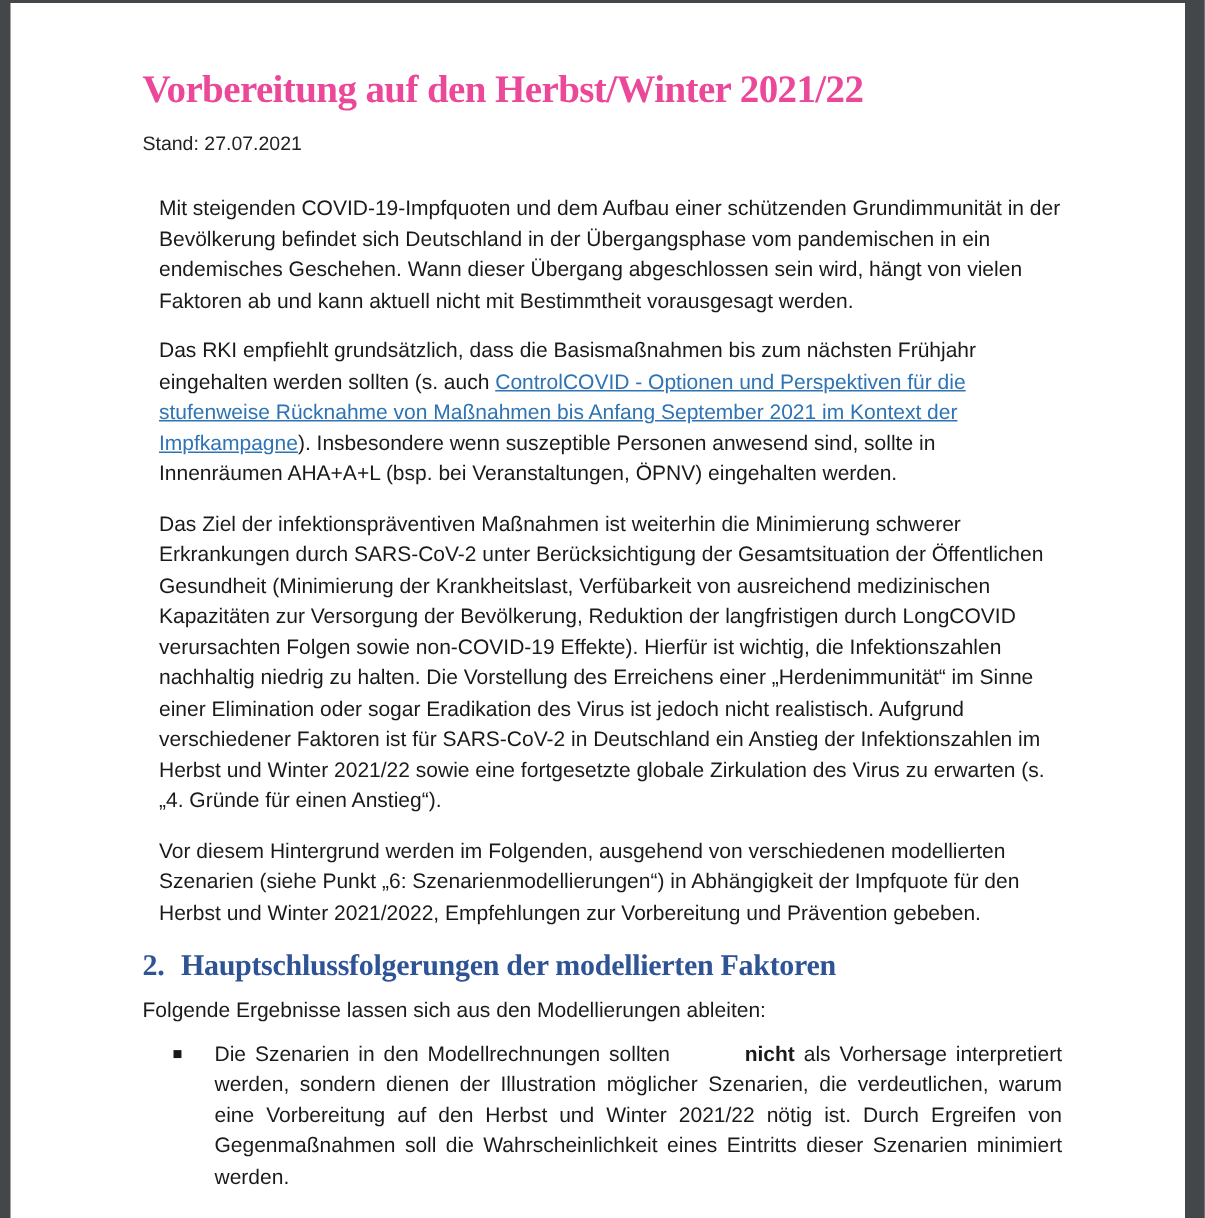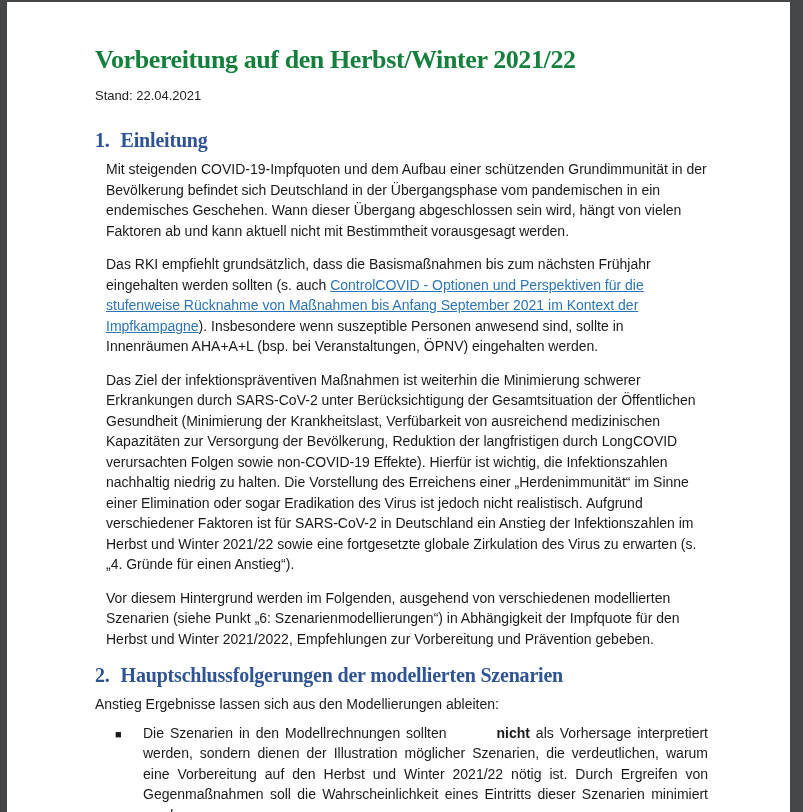--- a/index.html
+++ b/index.html
@@ -23,21 +23,21 @@
   .content {
     margin: 43px 82px 0 88px;
     color: #1a1a1a;
   }
   .doc-title {
     font-family: "Liberation Serif", serif;
     font-weight: bold;
     font-size: 26px;
     line-height: 30px;
     letter-spacing: -0.4px;
-    color: #15803d;
+    color: #ec4899;
     margin: 0 0 13px 0;
   }
   .date-line {
     font-size: 13px;
     line-height: 16px;
     color: #222222;
     margin: 0 0 24px 0;
   }
   .section-heading {
     font-family: "Liberation Serif", serif;
@@ -91,39 +91,36 @@
   }
 </style>
 </head>
 <body>
 
 <div class="page">
   <div class="content">
 
     <h1 class="doc-title">Vorbereitung auf den Herbst/Winter 2021/22</h1>
 
-    <div class="date-line">Stand: 22.04.2021</div>
+    <div class="date-line">Stand: 27.07.2021</div>
 
-    <h2 class="section-heading">
-      <span class="num">1.</span><span>Einleitung</span>
-    </h2>
 
     <p class="body-par"><span>Mit steigenden COVID-19-Impfquoten und dem Aufbau einer schützenden Grundimmunität in der Bevölkerung befindet sich Deutschland in der Übergangsphase vom pandemischen in ein endemisches Geschehen. Wann dieser Übergang abgeschlossen sein wird, hängt von vielen Faktoren ab und kann aktuell nicht mit Bestimmtheit vorausgesagt werden.</span></p>
 
     <p class="body-par"><span>Das RKI empfiehlt grundsätzlich, dass die Basismaßnahmen bis zum nächsten Frühjahr eingehalten werden sollten (s. auch </span><a href="#" class="rich-link">ControlCOVID - Optionen und Perspektiven für die stufenweise Rücknahme von Maßnahmen bis Anfang September 2021 im Kontext der Impfkampagne</a><span>). Insbesondere wenn suszeptible Personen anwesend sind, sollte in Innenräumen AHA+A+L (bsp. bei Veranstaltungen, ÖPNV) eingehalten werden.</span></p>
 
     <p class="body-par"><span>Das Ziel der infektionspräventiven Maßnahmen ist weiterhin die Minimierung schwerer Erkrankungen durch SARS-CoV-2 unter Berücksichtigung der Gesamtsituation der Öffentlichen Gesundheit (Minimierung der Krankheitslast, Verfübarkeit von ausreichend medizinischen Kapazitäten zur Versorgung der Bevölkerung, Reduktion der langfristigen durch LongCOVID verursachten Folgen sowie non-COVID-19 Effekte). Hierfür ist wichtig, die Infektionszahlen nachhaltig niedrig zu halten. Die Vorstellung des Erreichens einer „Herdenimmunität“ im Sinne einer Elimination oder sogar Eradikation des Virus ist jedoch nicht realistisch. Aufgrund verschiedener Faktoren ist für SARS-CoV-2 in Deutschland ein Anstieg der Infektionszahlen im Herbst und Winter 2021/22 sowie eine fortgesetzte globale Zirkulation des Virus zu erwarten (s. „4. Gründe für einen Anstieg“).</span></p>
 
     <p class="body-par"><span>Vor diesem Hintergrund werden im Folgenden, ausgehend von verschiedenen modellierten Szenarien (siehe Punkt „6: Szenarienmodellierungen“) in Abhängigkeit der Impfquote für den Herbst und Winter 2021/2022, Empfehlungen zur Vorbereitung und Prävention gebeben.</span></p>
 
     <h2 class="section-heading h2-spacer">
-      <span class="num">2.</span><span>Hauptschlussfolgerungen der modellierten Szenarien</span>
+      <span class="num">2.</span><span>Hauptschlussfolgerungen der modellierten Faktoren</span>
     </h2>
 
-    <p class="intro-par">Anstieg Ergebnisse lassen sich aus den Modellierungen ableiten:</p>
+    <p class="intro-par">Folgende Ergebnisse lassen sich aus den Modellierungen ableiten:</p>
 
     <ul class="conclusions">
       <li><span>Die Szenarien in den Modellrechnungen sollten </span><strong>nicht</strong><span> als Vorhersage interpretiert werden, sondern dienen der Illustration möglicher Szenarien, die verdeutlichen, warum eine Vorbereitung auf den Herbst und Winter 2021/22 nötig ist. Durch Ergreifen von Gegenmaßnahmen soll die Wahrscheinlichkeit eines Eintritts dieser Szenarien minimiert werden.</span></li>
 
     </ul>
 
   </div>
 </div>
 
 </body></html>

